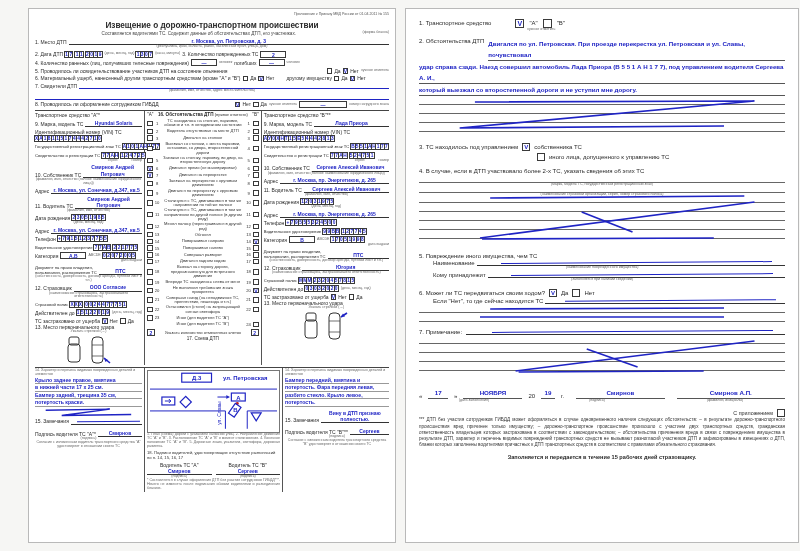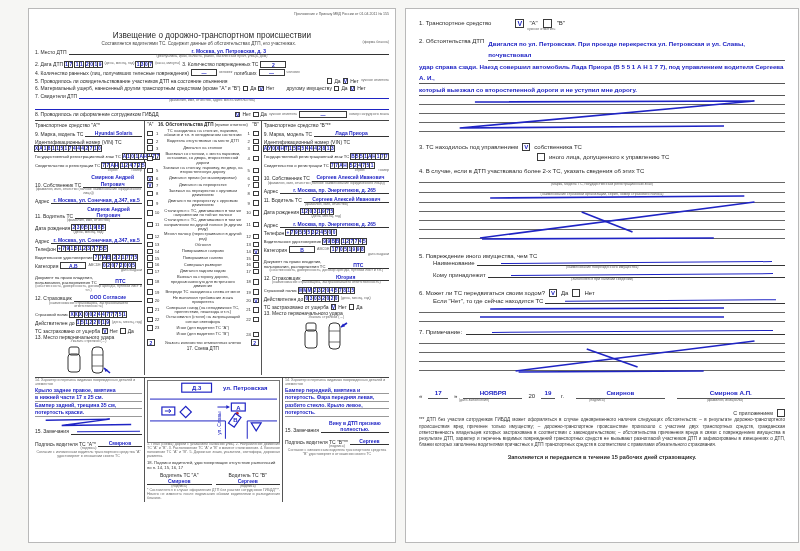--- a/index.html
+++ b/index.html
@@ -51,21 +51,21 @@
   .crossfill{position:relative;}
   .crossfill::after{content:"";position:absolute;left:8%;right:4%;top:40%;border-top:1.7px solid #1f24c4;transform:rotate(-0.4deg);}
   .p2 .sec{margin-top:7px;}
   .p2 .lbl{font-size:6px;}
   .p2 .hand{color:#1f24c4;font-weight:bold;font-size:6.2px;line-height:11px;}
   .p2 .hl{border-bottom:1px solid #555;}
   .daterow{display:flex;align-items:flex-end;gap:6px;margin-top:10px;}
   .small{font-size:4.6px;color:#333;text-align:justify;line-height:1.35;}
   .finalline{font-weight:bold;text-align:center;font-size:5.6px;margin-top:6px;}
   .corner{font-size:3.6px;color:#555;text-align:right;line-height:1.15;}
-  .title{font-weight:normal;text-align:center;font-size:8.2px;margin-top:15px;}
+  .title{font-weight:bold;text-align:center;font-size:8.2px;margin-top:5px;}
   .subtitle{text-align:center;font-size:4.6px;color:#444;}
   svg text{font-family:"Liberation Sans",sans-serif;}
 </style>
 </head>
 <body>
 
 <div class="wrap">
 
   <div class="page p1">
     <div class="corner">Приложение к Приказу МВД России от 01.04.2011 № 155</div>

